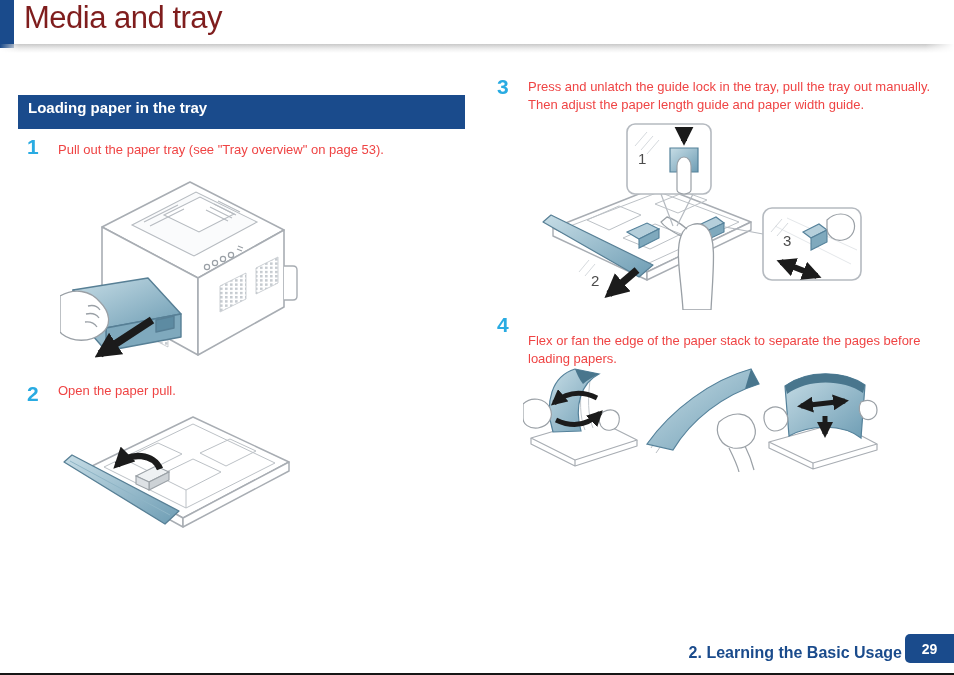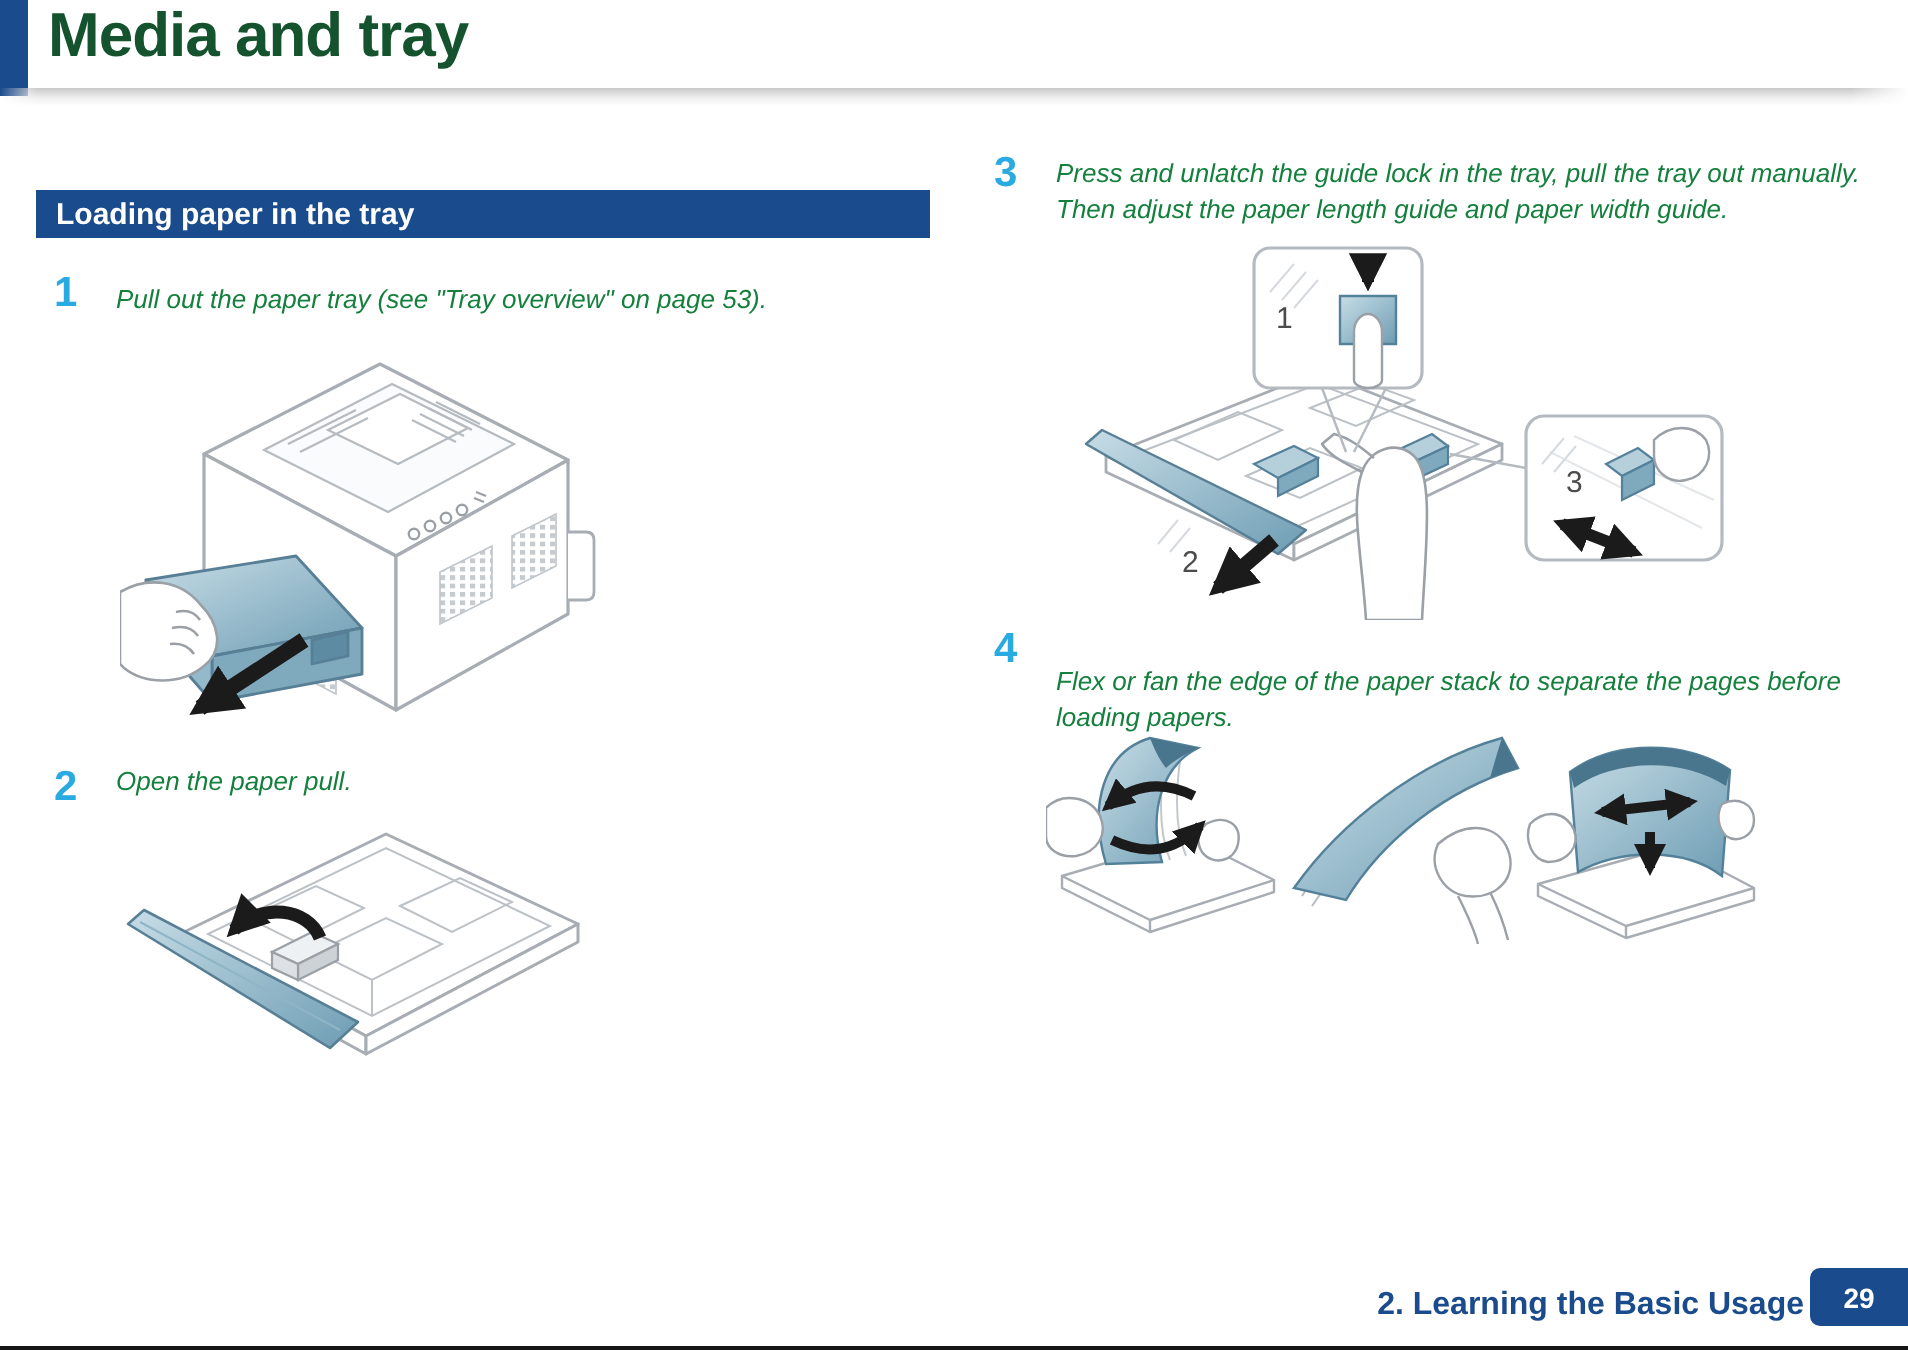--- a/index.html
+++ b/index.html
@@ -17,39 +17,39 @@
     position:relative;
     overflow:hidden;
     color:var(--ink);
   }
   .title-accent{
     position:absolute;left:0;top:0;width:14px;height:48px;
     background:var(--navy);
   }
   .page-title{
     position:absolute;left:24px;top:0;
-    font-size:31px;font-weight:bold;letter-spacing:-0.5px;color:#14532d;
+    font-size:31px;font-weight:normal;letter-spacing:-0.5px;color:#7f1d1d;
   }
   .title-divider{
     position:absolute;left:0;top:44px;width:954px;height:9px;
     background:linear-gradient(to bottom,#c9c9c9 0%,#efefef 55%,#ffffff 100%);
     -webkit-mask-image:linear-gradient(to right,transparent 0,#000 2%,#000 97%,transparent 100%);
             mask-image:linear-gradient(to right,transparent 0,#000 2%,#000 97%,transparent 100%);
   }
   .section-bar{
-    position:absolute;left:18px;top:95px;width:447px;height:24px;
+    position:absolute;left:18px;top:95px;width:447px;height:34px;
     background:var(--navy);color:#ffffff;
     font-size:15px;font-weight:bold;line-height:26px;padding-left:10px;
   }
   .step-num{
     position:absolute;font-size:21px;font-weight:bold;color:var(--cyan);
     line-height:1;
   }
   .step-text{
-    position:absolute;font-size:13px;line-height:18px;color:#15803d;font-style:italic;
+    position:absolute;font-size:13px;line-height:18px;color:#ef4444;
   }
   .illu{position:absolute;}
   .con{ 
     font-family:"Liberation Sans", sans-serif;
     font-size:15px;fill:#4c4c4c;
   }
   .footer-chapter{
     position:absolute;right:52px;top:644px;
     font-size:16px;font-weight:bold;color:var(--navy);white-space:nowrap;
   }

